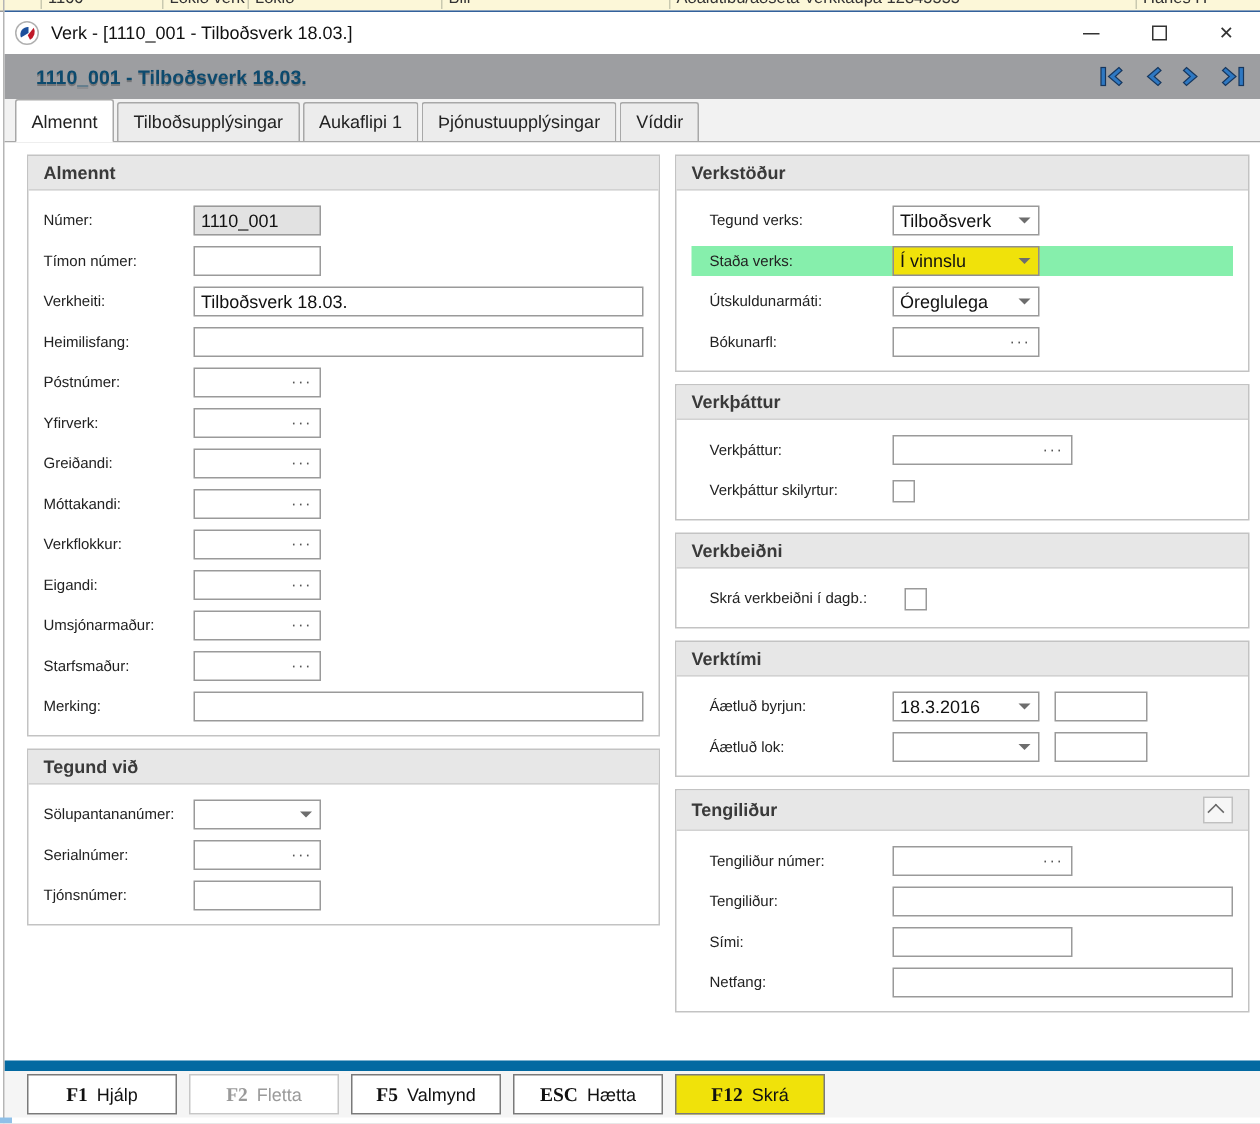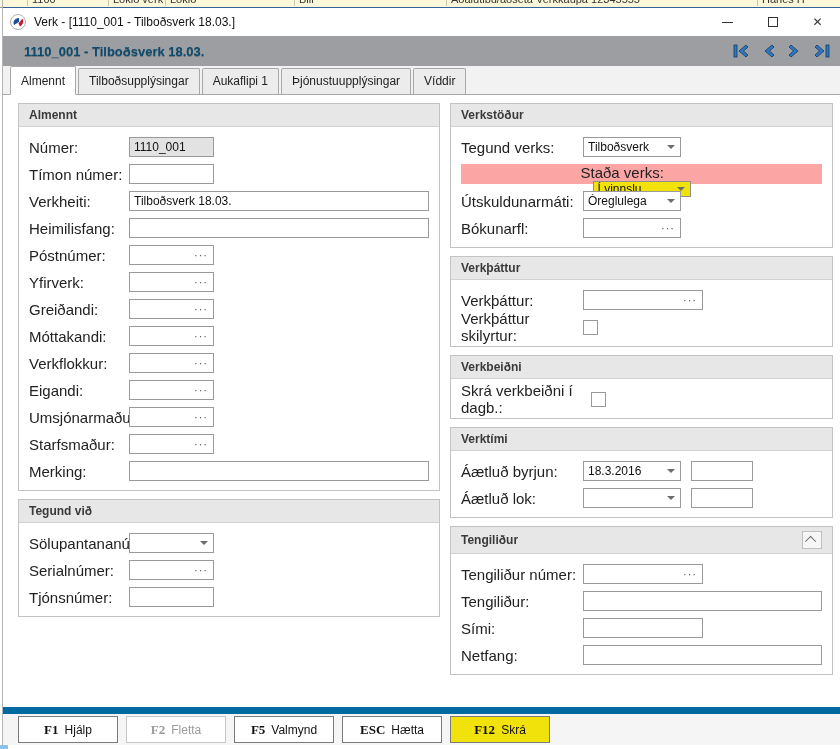--- a/index.html
+++ b/index.html
@@ -28,35 +28,35 @@
   .tab.active{background:#fff;padding-top:7px;z-index:2;margin-bottom:-1px;border-bottom:1px solid #fff;}
   
   .content{position:absolute;top:95px;left:3px;width:837px;height:612px;background:#fff;}
   .col-left{position:absolute;left:15px;top:8px;width:422px;}
   .col-right{position:absolute;left:447px;top:8px;width:383px;}
   .group{border:1px solid #c3c3c3;background:#fff;margin-bottom:8px;}
   .group-h{background:#e7e7e7;border-bottom:1px solid #d2d2d2;padding:4px 10px;font-size:12px;font-weight:bold;color:#3a3a3a;display:flex;align-items:center;}
   .group-b{padding:10px 10px 8px 10px;}
   .row{display:flex;align-items:center;margin-bottom:7px;height:20px;}
   .row:last-child{margin-bottom:1px;}
-  .lbl{font-size:15px;color:#222;width:100px;flex:none;}
-  .col-right .lbl{width:122px;}
+  .lbl{font-size:10px;color:#222;width:100px;flex:none;}
+  .col-right .lbl{width:122px;margin-left:12px;}
   .input{height:20px;border:1px solid #9a9a9a;background:#fff;font-family:"Liberation Sans",sans-serif;font-size:12px;color:#111;padding:1px 4px;box-sizing:border-box;outline:none;}
   .w-sm{width:85px;}
   .w-wide{width:300px;}
   .w-rsm{width:98px;}
   .w-x{width:62px;margin-left:10px;}
   .w-tnum{width:120px;}
   .w-twide{width:248px;}
   .readonly{background:#e2e2e2;color:#111;}
   .composite{display:flex;align-items:center;border:1px solid #9a9a9a;background:#fff;height:20px;box-sizing:border-box;}
   .composite .val{flex:1;font-size:12px;color:#111;padding:0 4px;white-space:nowrap;overflow:hidden;}
   .composite .ell{color:#555;font-size:11px;padding-right:5px;letter-spacing:1px;line-height:10px;}
   .arrow{width:0;height:0;border-left:4px solid transparent;border-right:4px solid transparent;border-top:4px solid #6d6d6d;margin-right:5px;flex:none;}
-  .hl-row{background:#fca5a5;flex-direction:column;}
+  .hl-row{background:#86efac;}
   .hl-row .composite{background:#f0e20a;border-color:#8f8f8f;}
   .checkbox{width:15px;height:15px;border:1px solid #9a9a9a;background:#fff;display:inline-block;box-sizing:border-box;}
   .collapse-btn{margin-left:auto;width:18px;height:16px;border:1px solid #c0c0c0;background:#f6f6f6;display:flex;align-items:center;justify-content:center;}
   .chev-up{width:7px;height:7px;border-left:1px solid #666;border-top:1px solid #666;transform:rotate(45deg) translateY(2px);}
   
   .footer{position:absolute;left:3px;bottom:4px;width:837px;height:38px;background:#f5f5f5;border-top:7px solid #0369a1;display:flex;align-items:center;padding-left:15px;box-sizing:border-box;}
   .fbtn{height:25px;min-width:78px;border:1px solid #7a7a7a;background:#fff;display:flex;align-items:center;justify-content:center;gap:6px;padding:0 10px;margin-right:8px;font-size:12px;color:#111;}
   .fbtn .fkey{font-weight:bold;font-family:"Liberation Serif",serif;font-size:13px;}
   .fbtn.disabled{color:#9a9a9a;border-color:#c7c7c7;}
   .fbtn.disabled .fkey{color:#9a9a9a;}

